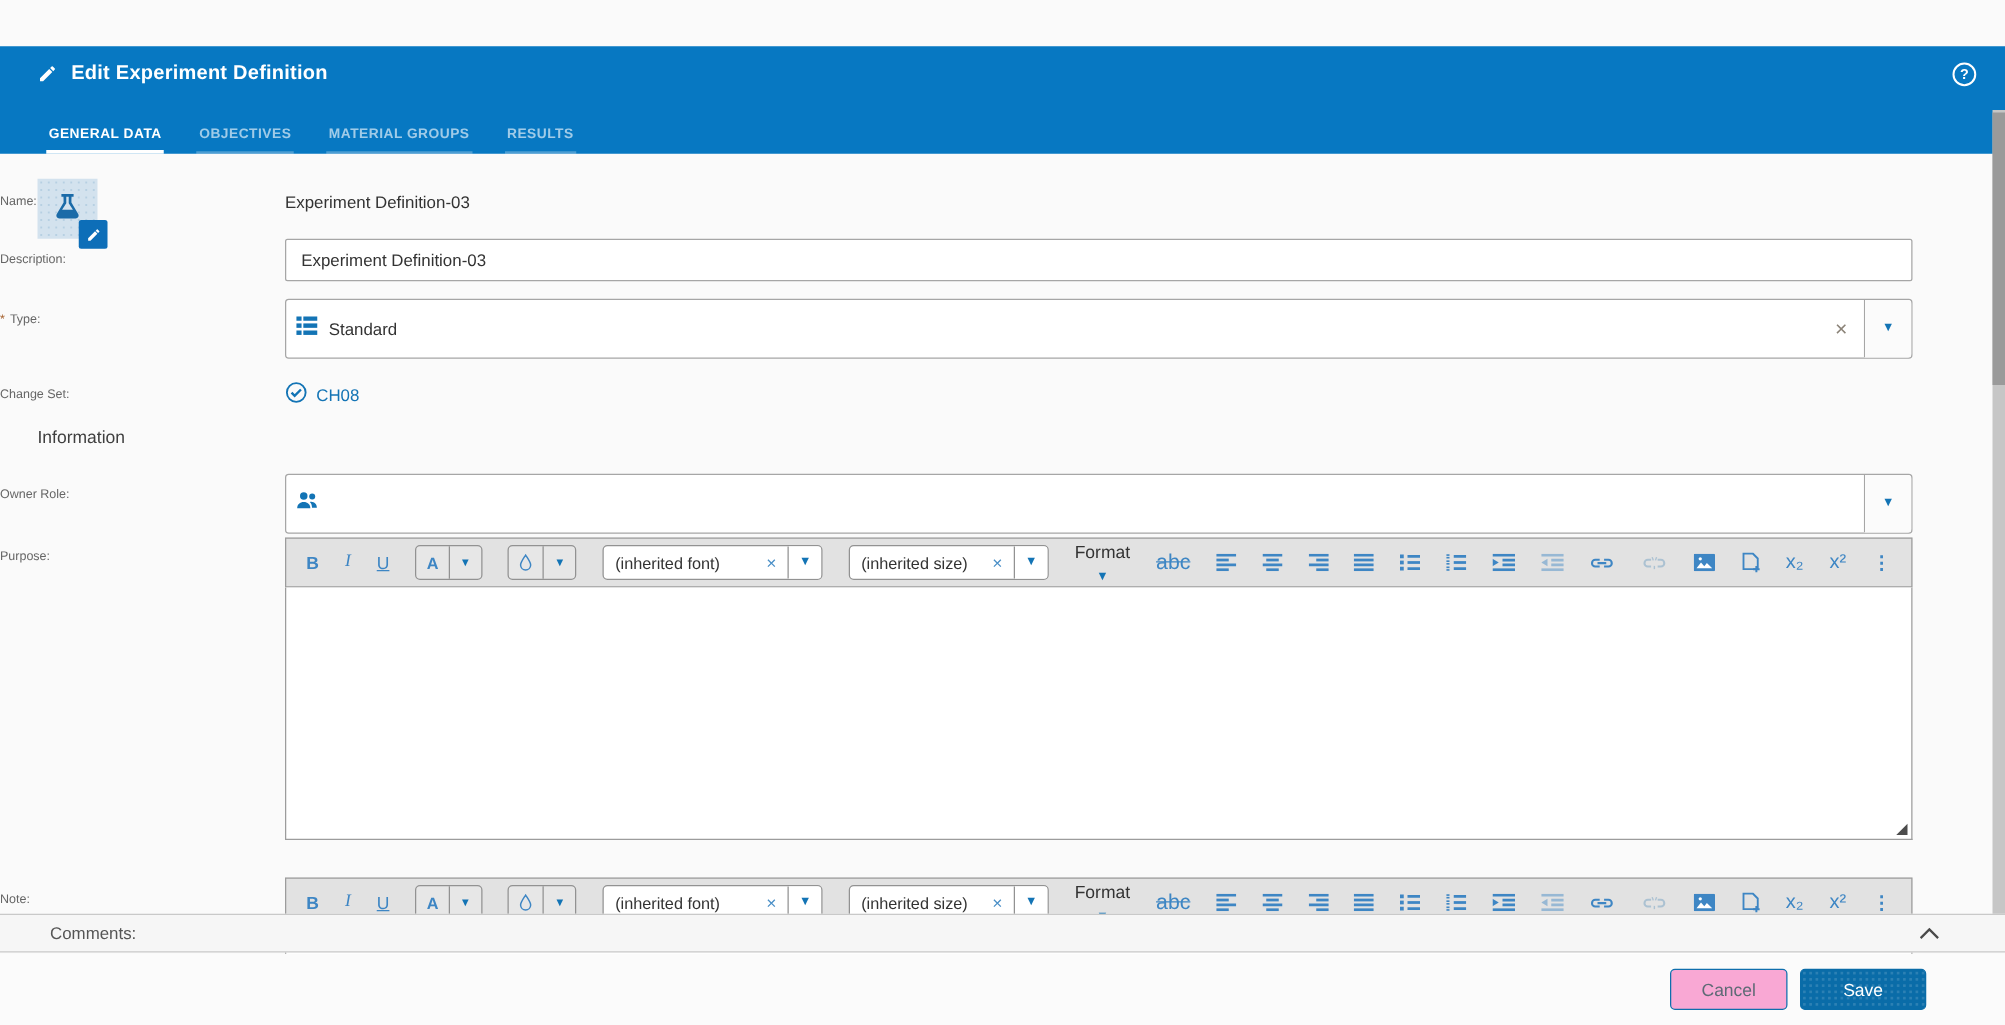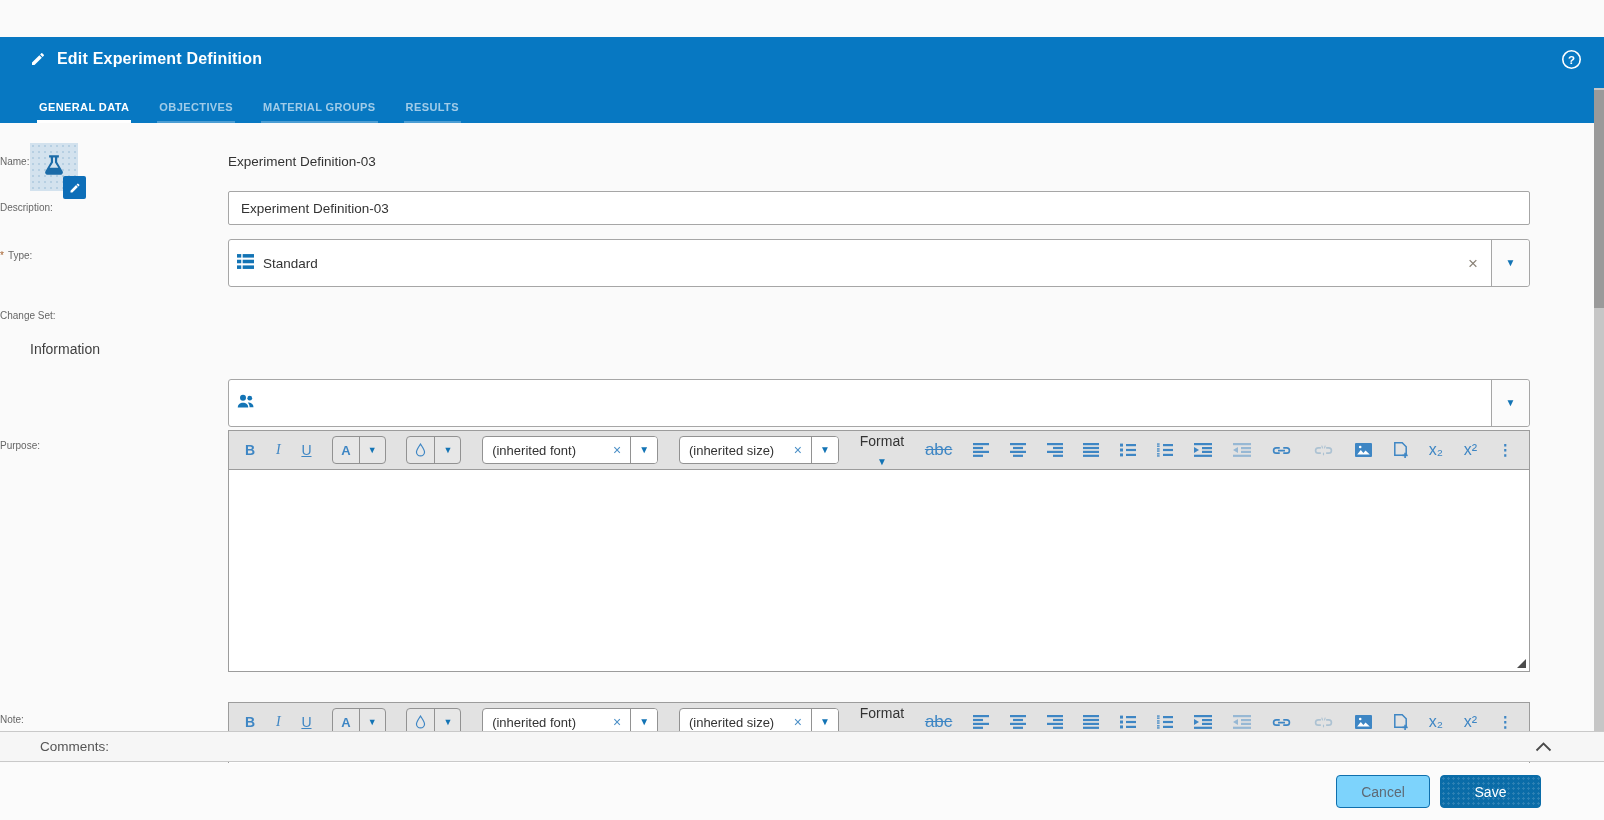--- a/index.html
+++ b/index.html
@@ -101,21 +101,21 @@
   
   #comments-bar { position:absolute; left:0; top:731px; width:100%; height:31px; background:#f6f6f6;
      border-top:1px solid #c9c9c9; border-bottom:1px solid #c9c9c9; display:flex; align-items:center;
      padding:0 52px 0 40px; color:#555; font-size:13.5px; z-index:6; cursor:pointer; }
   #comments-collapse { margin-left:auto; display:flex; cursor:pointer; }
 
   #footer { position:absolute; left:0; top:763px; width:100%; height:57px; background:#fbfbfb; z-index:6; }
   .footer-buttons { position:absolute; right:63px; top:12px; display:flex; gap:10px; }
   .btn { height:33px; border-radius:4px; font-size:14px; display:flex; align-items:center;
      justify-content:center; cursor:pointer; font-family:"Liberation Sans",sans-serif; }
-  .btn-cancel { width:94px; background:#7dd3fc; border:1px solid #0f6fad; color:#5e6a75; }
+  .btn-cancel { width:94px; background:#f9a8d4; border:1px solid #0f6fad; color:#5e6a75; }
   .btn-save { width:101px; background:#0a6ca8; border:1px solid #0a6ca8; color:#fff;
      background-image:radial-gradient(rgba(255,255,255,.14) 1px, transparent 1.1px); background-size:5px 5px; }
 
   
   #scrollbar { position:absolute; right:0; top:88px; width:10px; height:643px; background:#c6c6c6; z-index:7; }
   #scroll-thumb { position:absolute; left:0; top:2px; width:10px; height:218px; background:#9a9a9a; cursor:grab; }
 </style>
 </head>
 <body>
 
@@ -193,25 +193,37 @@
           <span class="combo-clear">×</span>
           <span class="dd-seg">
               <span class="dd-arrow">▼</span>
             </span>
         </div>
       </div>
     </div>
 
     <div class="row" id="row-changeset">
       <div class="lbl vtext">Change Set:</div>
+      <div class="fld">
+        <div class="changeset-wrap">
+          <span>
+            <svg width="18" height="18" viewBox="0 0 24 24">
+                <circle cx="12" cy="12" r="10" fill="none" stroke="#1374b5" stroke-width="2"></circle>
+                <path d="M7 12.2l3.3 3.3L17 8.8" fill="none" stroke="#1374b5" stroke-width="2.6"></path>
+              </svg>
+          </span>
+          <span class="link">CH08</span>
+        </div>
+      </div>
     </div>
 
     <div class="section-title" id="sec-info">Information</div>
 
     <div class="row" id="row-owner">
+      <div class="lbl vcenter">Owner Role:</div>
       <div class="fld">
         <div class="combo-field">
           <span>
             <svg width="18" height="15" viewBox="0 0 24 20">
                 <g fill="#1374b5">
                   <circle cx="8" cy="5" r="4"></circle>
                   <path d="M1 18c0-4 3-6.5 7-6.5s7 2.5 7 6.5H1z"></path>
                   <circle cx="17" cy="5.5" r="3.2"></circle>
                   <path d="M16 11.2c3.4.2 6 2.6 6 6.3h-5.2c0-2.6-.9-4.7-2.4-6 .5-.2 1-.3 1.6-.3z"></path>
                 </g>

